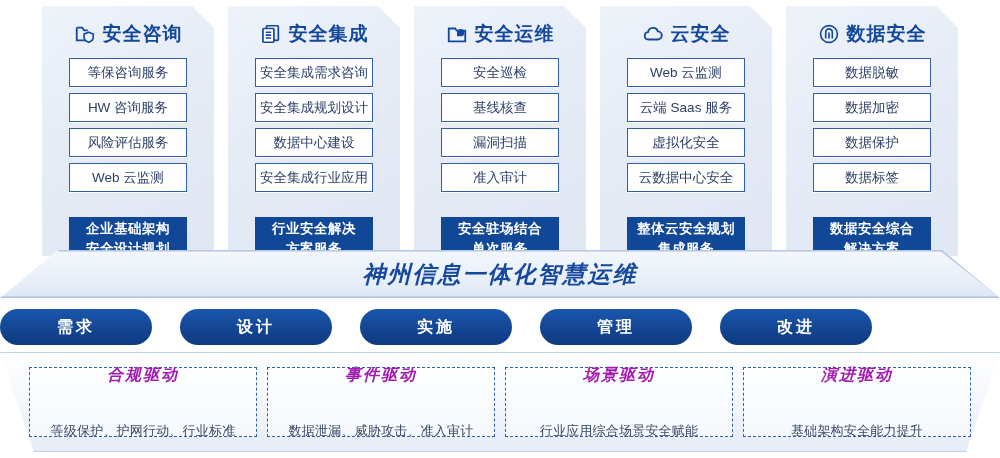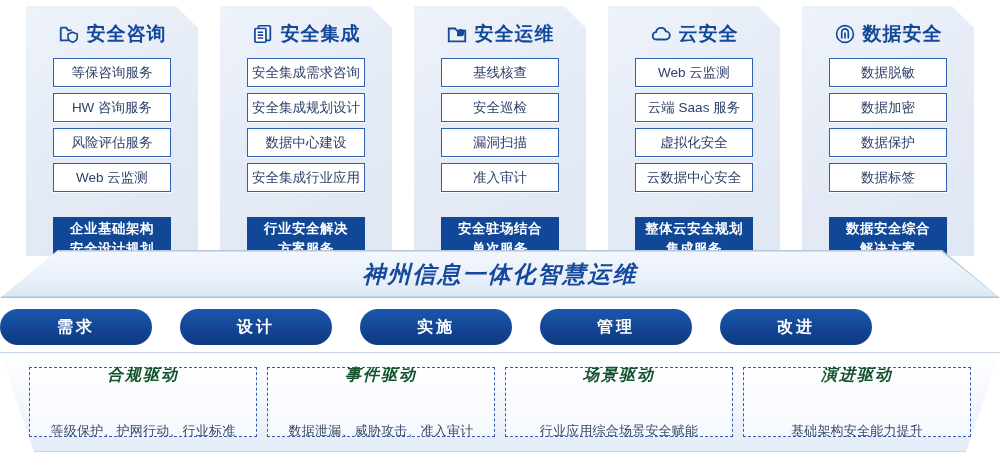--- a/index.html
+++ b/index.html
@@ -8,21 +8,21 @@
     background:#ffffff;
     font-family:"Liberation Sans","DejaVu Sans",sans-serif;
     overflow:hidden;
     position:relative;
   }
   .stage{position:relative;width:1000px;height:458px;}
 
   
   .pillars{
     position:absolute;left:0;top:6px;width:1000px;height:250px;
-    display:flex;justify-content:center;gap:22px;
+    display:flex;justify-content:center;gap:14px;
   }
   .pillar{
     width:172px;
     padding:0 0 10px 0;
     position:relative;
     background:linear-gradient(150deg,#eef3fa 0%,#e6ecf6 42%,#dfe7f3 100%);
     -webkit-clip-path:polygon(0 0, calc(100% - 22px) 0, 100% 22px, 100% 100%, 0 100%);
     clip-path:polygon(0 0, calc(100% - 22px) 0, 100% 22px, 100% 100%, 0 100%);
     box-sizing:border-box;
   }
@@ -103,21 +103,21 @@
     display:flex;justify-content:center;align-items:center;gap:10px;
   }
   .driver{
     width:228px;height:70px;
     border:1.6px dashed #2f5fae;
     background:rgba(255,255,255,.55);
     display:flex;flex-direction:column;align-items:center;justify-content:center;
     gap:4px;box-sizing:border-box;
   }
   .driver-title{
-    font-size:16px;font-weight:bold;color:#14532d;letter-spacing:2px;font-style:italic;
+    font-size:16px;font-weight:bold;color:#a21caf;letter-spacing:2px;font-style:italic;
   }
   .driver-sub{font-size:13px;color:#3a4a66;letter-spacing:.2px;margin-top:32px;}
 </style>
 </head>
 <body>
 
 <div class="stage">
 
   <div class="pillars">
 
@@ -171,22 +171,22 @@
       <div class="pillar-head">
         <span class="p-icon">
           <svg viewBox="0 0 24 24" width="22" height="22" fill="none" stroke="#14489b" stroke-width="2">
             <path d="M3 6h7l1.8 2.4H21V20H3z"></path>
             <path d="M12 10.5v4h4a4 4 0 10-4-4z" fill="#14489b" stroke="none"></path>
           </svg>
         </span>
         <span class="pillar-title">安全运维</span>
       </div>
       <div class="items">
+        <div class="item">安全巡检</div>
         <div class="item">基线核查</div>
-        <div class="item">安全巡检</div>
         <div class="item">漏洞扫描</div>
         <div class="item">准入审计</div>
         <div class="item-strong">
           <span>安全驻场结合</span>
           <span>单次服务</span>
         </div>
       </div>
     </div>
 
     <div class="pillar">

